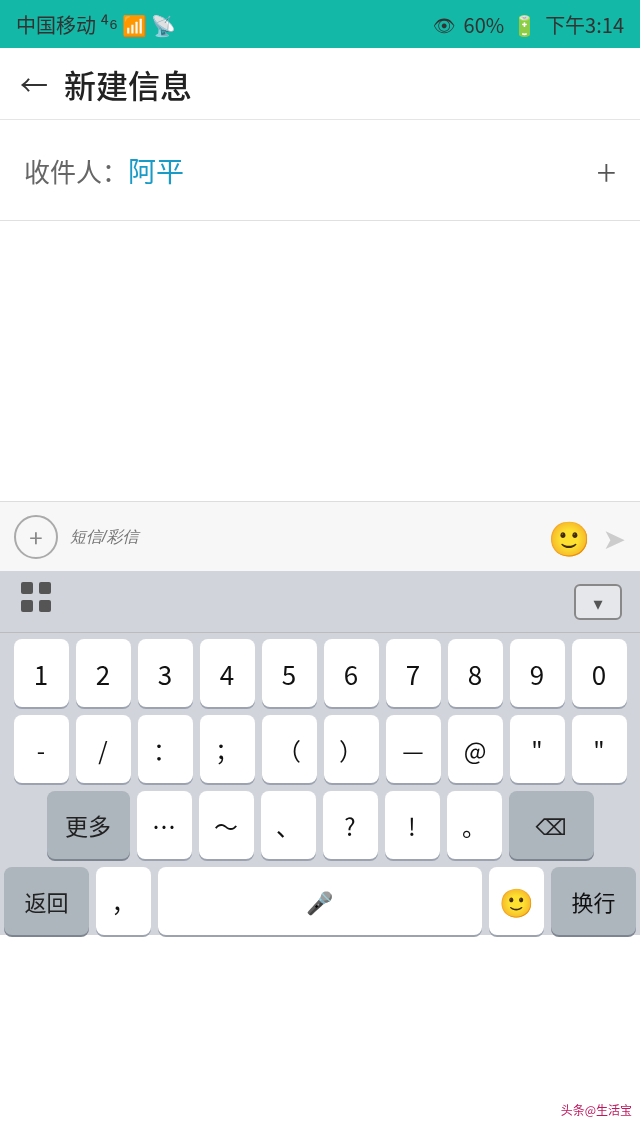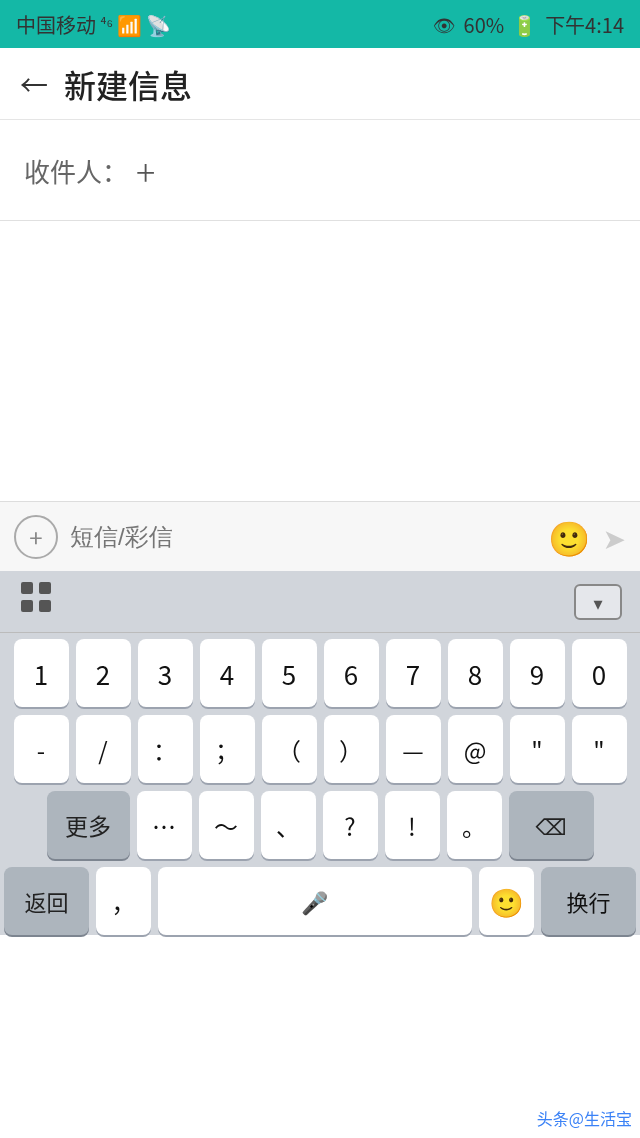--- a/index.html
+++ b/index.html
@@ -57,21 +57,20 @@
       font-weight: 500;
       color: #222;
     }
 
     
     .recipient-area {
       display: flex;
       align-items: center;
       padding: 24px 24px;
       border-bottom: 1px solid #e0e0e0;
-      gap: 8px;
     }
     .recipient-label {
       font-size: 26px;
       color: #666;
     }
     .recipient-name {
       font-size: 28px;
       color: #1a9bc7;
       flex: 1;
     }
@@ -108,23 +107,24 @@
       justify-content: center;
       font-size: 24px;
       color: #888;
       flex-shrink: 0;
     }
     .input-field {
       flex: 1;
       height: 48px;
       border: none;
       background: transparent;
-      font-size: 24px;
+      font-size: 16px;
       color: #14532d;
       outline: none;
+      font-style: italic;
     }
     .emoji-icon {
       font-size: 34px;
       color: #aaa;
     }
     .send-icon {
       font-size: 30px;
       color: #ccc;
     }
 
@@ -194,21 +194,21 @@
     .key-more {
       width: 83px;
       font-size: 23px;
     }
     .key-delete {
       width: 85px;
       font-size: 22px;
     }
     .key-return {
       background: #fff;
-      width: 95px;
+      width: 85px;
       font-size: 22px;
     }
     .key-emoji-bottom {
       width: 85px;
       font-size: 28px;
     }
     .key-space {
       flex: 1;
       min-width: 180px;
       font-size: 26px;
@@ -222,51 +222,52 @@
       display: flex;
       justify-content: center;
       gap: 7px;
       margin-bottom: 10px;
       align-items: flex-end;
     }
 
     
     .watermark {
       position: absolute;
-      bottom: 8px;
+      bottom: 20px;
       right: 8px;
-      font-size: 16px;
-      color: #3b82f6;
+      font-size: 12px;
+      color: #be185d;
     }
   </style>
 </head>
 <body>
 
 <div class="status-bar">
   <div class="status-left">
     <span>中国移动</span>
-    <span style="font-size:16px;">⁴⁶</span>
+    <span style="font-size:22px;">⁴⁶</span>
     <span>📶</span>
     <span>📡</span>
   </div>
   <div class="status-right">
     <span style="font-size:18px;">👁</span>
     <span>60%</span>
     <span>🔋</span>
-    <span>下午4:14</span>
+    <span>下午3:14</span>
   </div>
 </div>
 
 <div class="header">
   <span class="back-arrow">←</span>
   <span class="header-title">新建信息</span>
 </div>
 
 <div class="recipient-area">
   <span class="recipient-label">收件人：</span>
+  <span class="recipient-name">阿平</span>
   <span class="add-icon">+</span>
 </div>
 
 <div class="message-area"></div>
 
 <div class="input-bar">
   <div class="input-bar-add">
     <span>+</span>
   </div>
   <input class="input-field" placeholder="短信/彩信" type="text" style="">

